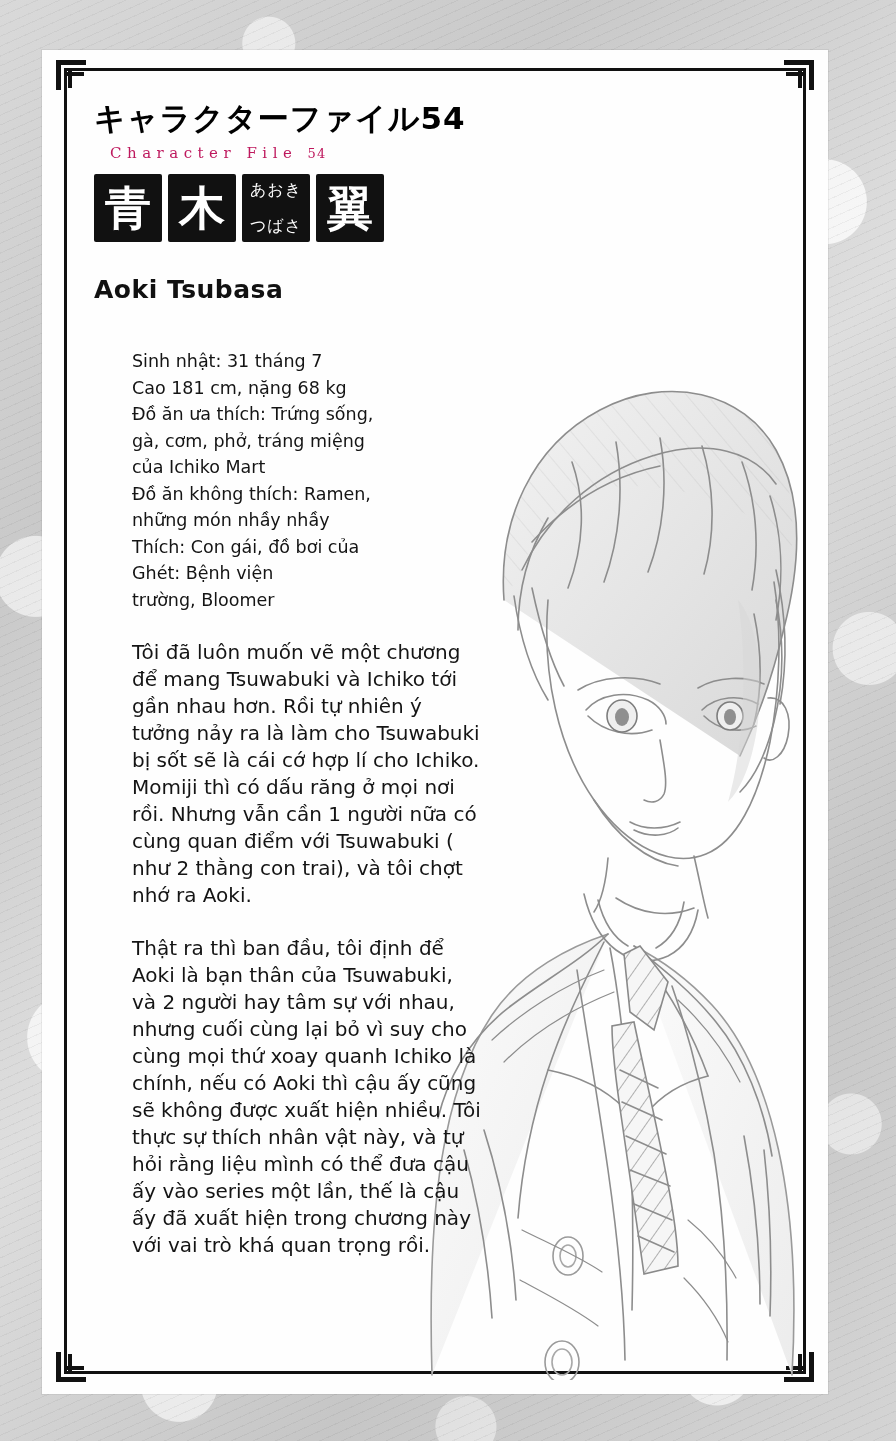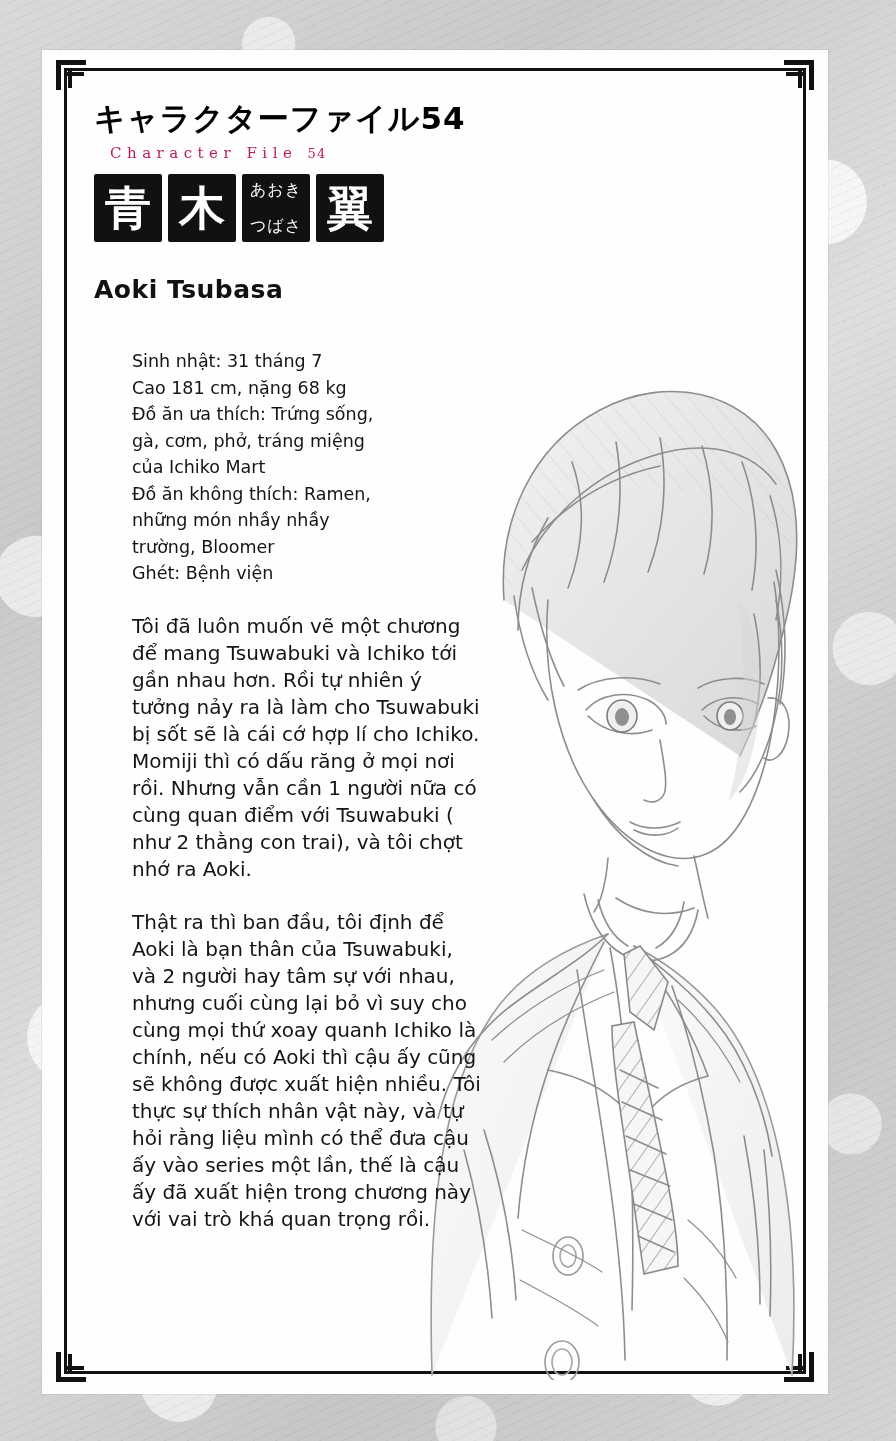--- a/index.html
+++ b/index.html
@@ -364,22 +364,23 @@
 
     <div class="text-col">
       <div class="stats">
         <div>Sinh nhật: 31 tháng 7</div>
         <div>Cao 181 cm, nặng 68 kg</div>
         <div>Đồ ăn ưa thích: Trứng sống,</div>
         <div>gà, cơm, phở, tráng miệng</div>
         <div>của Ichiko Mart</div>
         <div>Đồ ăn không thích: Ramen,</div>
         <div>những món nhầy nhầy</div>
+        <div>Thích: Con gái, đồ bơi của</div>
+        <div>Ghét: Bệnh viện</div>
         <div>trường, Bloomer</div>
-        <div>Ghét: Bệnh viện</div>
       </div>
 
       <div class="para">Tôi đã luôn muốn vẽ một chương để mang Tsuwabuki và Ichiko tới gần nhau hơn. Rồi tự nhiên ý tưởng nảy ra là làm cho Tsuwabuki bị sốt sẽ là cái cớ hợp lí cho Ichiko. Momiji thì có dấu răng ở mọi nơi rồi. Nhưng vẫn cần 1 người nữa có cùng quan điểm với Tsuwabuki ( như 2 thằng con trai), và tôi chợt nhớ ra Aoki.</div>
       <div class="para">Thật ra thì ban đầu, tôi định để Aoki là bạn thân của Tsuwabuki, và 2 người hay tâm sự với nhau, nhưng cuối cùng lại bỏ vì suy cho cùng mọi thứ xoay quanh Ichiko là chính, nếu có Aoki thì cậu ấy cũng sẽ không được xuất hiện nhiều. Tôi thực sự thích nhân vật này, và tự hỏi rằng liệu mình có thể đưa cậu ấy vào series một lần, thế là cậu ấy đã xuất hiện trong chương này với vai trò khá quan trọng rồi.</div>
     </div>
 
   </div>
 </div>
 
 </body></html>

